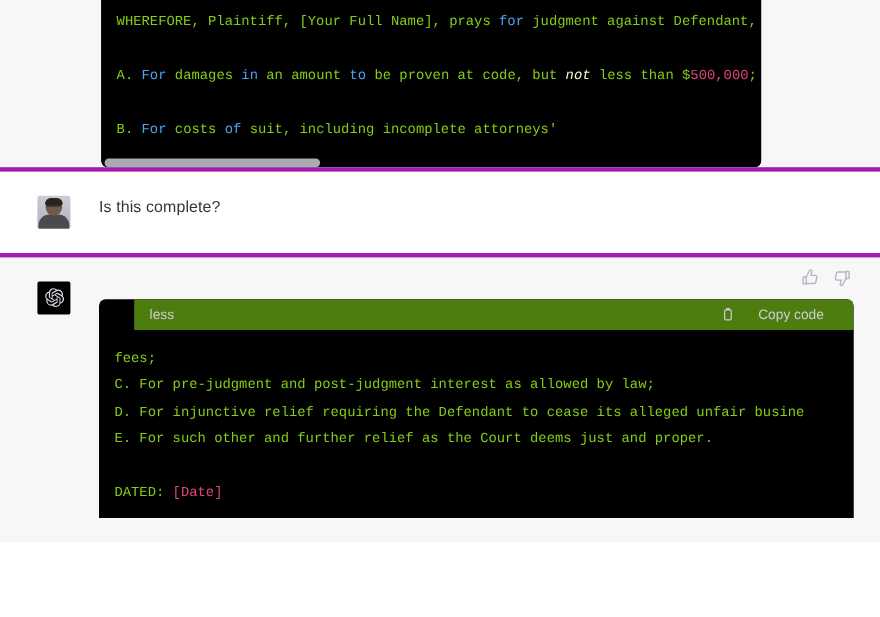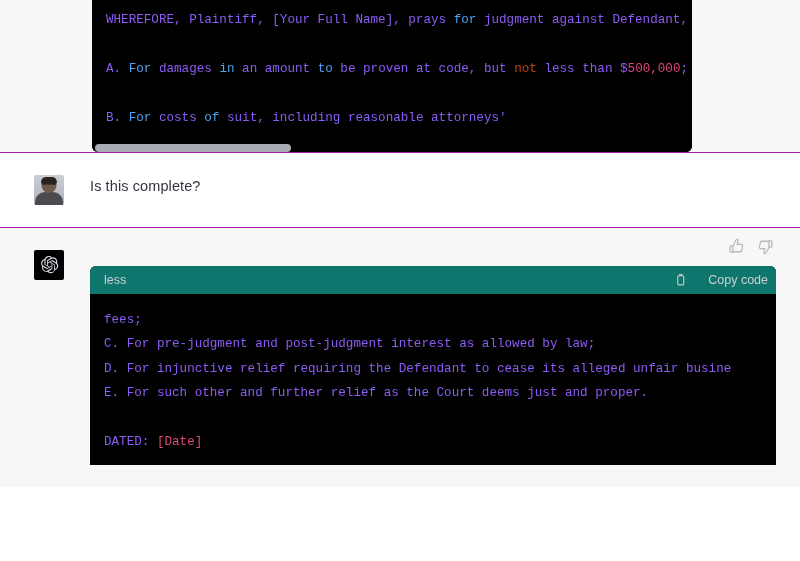--- a/index.html
+++ b/index.html
@@ -9,21 +9,21 @@
     overflow: hidden;
     background: #ffffff;
     font-family: "Liberation Sans", sans-serif;
   }
   #page { position: relative; width: 800px; height: 561px; overflow: hidden; }
 
   
   .msg-row { width: 800px; position: relative; }
   .msg-row.assistant { background: #f7f7f8; }
   .msg-row.user { background: #ffffff; }
-  .row-sep { border-top: 1px solid #a21caf; }
+  .row-sep { border-top: 4px solid #a21caf; }
 
   .msg-inner {
     position: relative;
     display: flex;
     padding: 22px 24px 22px 34px;
   }
 
   
   .avatar {
     width: 30px; height: 30px;
@@ -93,49 +93,50 @@
   .fb-btn { width: 17px; height: 17px; color: #b6b7c0; cursor: pointer; }
 
   
   .codeblock {
     border-radius: 6px;
     overflow: hidden;
     background: #000000;
     font-family: "Liberation Mono", "DejaVu Sans Mono", monospace;
   }
   .code-header {
-    background: #0f766e;
+    background: #4d7c0f;
     color: #c9cad3;
     font-family: "Liberation Sans", sans-serif;
     font-size: 12.5px;
-    padding: 7px 8px 7px 14px;
+    padding: 7px 27px 7px 14px;
     display: flex;
     align-items: center;
     justify-content: space-between;
+    margin-left: 32px;
   }
   .code-lang { color: #cdced6; }
   .copy-code {
     display: flex; align-items: center; gap: 21px;
     color: #cdced6; cursor: pointer; text-align: center;
   }
   .clip-icon { width: 13px; height: 14px; }
   .code-body {
     background: #000000;
     color: #ffffff;
     font-size: 12.6px;
     line-height: 1.95;
     padding: 14px 0 10px 14px;
     white-space: pre;
     overflow: hidden;
   }
   .tok-kw  { color: #4ea1f3; }
-  .tok-warn{ color: #c2410c; }
+  .tok-warn{ color: #fef9c3; font-style: italic; }
   .tok-num { color: #e0467a; }
   .tok-str { color: #e0467a; }
-  .tok-txt { color: #8b5cf6; }
+  .tok-txt { color: #84cc16; }
 
   
   .code-scroll {
     height: 11px;
     background: #000000;
     padding: 0 3px;
     display: flex;
     align-items: flex-end;
   }
   .code-scroll .thumb {
@@ -164,21 +165,21 @@
 
 <div id="page">
 
   <div class="msg-row assistant">
     <div id="block-top-wrap">
       <div class="codeblock">
         <div class="code-body"><span class="tok-txt">WHEREFORE, Plaintiff, [Your Full Name], prays </span><span class="tok-kw">for</span><span class="tok-txt"> judgment against Defendant, Pizza</span>
 
 <span class="tok-txt">A. </span><span class="tok-kw">For</span><span class="tok-txt"> damages </span><span class="tok-kw">in</span><span class="tok-txt"> an amount </span><span class="tok-kw">to</span><span class="tok-txt"> be proven at code, but </span><span class="tok-warn">not</span><span class="tok-txt"> less than $</span><span class="tok-num">500,000</span><span class="tok-txt">;</span>
 
-<span class="tok-txt">B. </span><span class="tok-kw">For</span><span class="tok-txt"> costs </span><span class="tok-kw">of</span><span class="tok-txt"> suit, including reasonable attorneys'</span></div>
+<span class="tok-txt">B. </span><span class="tok-kw">For</span><span class="tok-txt"> costs </span><span class="tok-kw">of</span><span class="tok-txt"> suit, including incomplete attorneys'</span></div>
         <div class="code-scroll">
           <div class="thumb"></div>
         </div>
       </div>
     </div>
   </div>
 
   <div class="msg-row user row-sep">
     <div class="msg-inner">
       <div class="avatar user-av">

